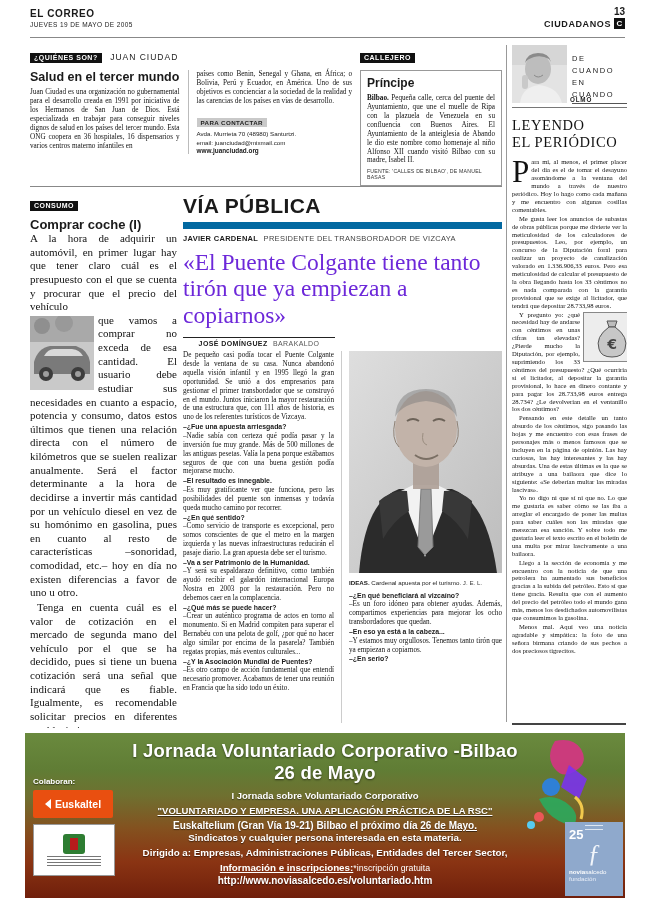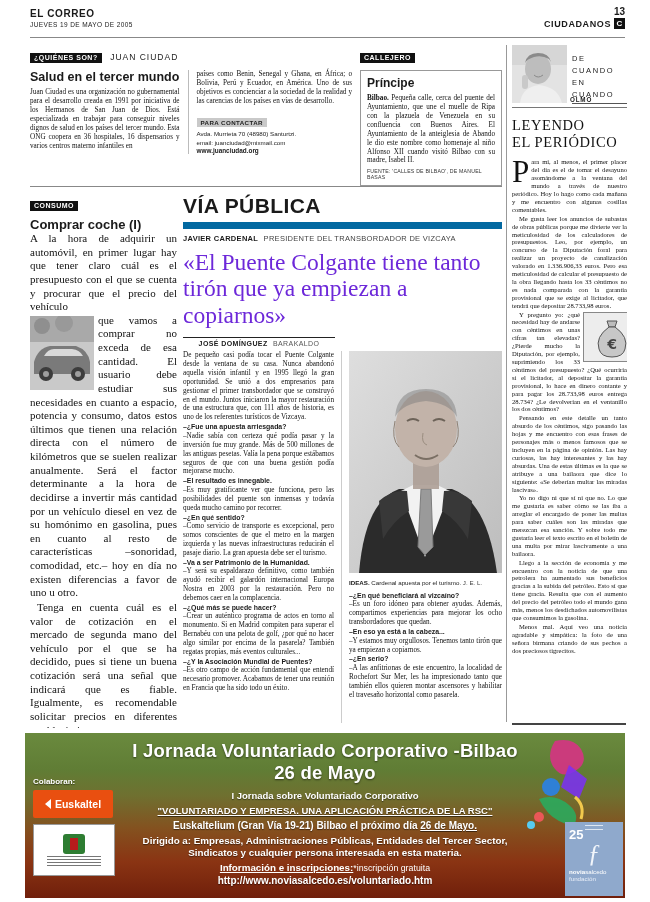--- a/index.html
+++ b/index.html
@@ -328,34 +328,33 @@
         </span>
         <div class="capt">
           <span class="clead">IDEAS.</span><span> Cardenal apuesta por el turismo.</span><span class="ccred"> J. E. L.</span>
         </div>
         <div class="qa-block">
           <p class="q" style="margin-top:0">–¿En qué beneficiará al vizcaíno?</p>
           <p class="serif a">–Es un foro idóneo para obtener ayudas. Además, compartimos experiencias para mejorar los ocho transbordadores que quedan.</p>
           <p class="q">–En eso ya está a la cabeza...</p>
           <p class="serif a">–Y estamos muy orgullosos. Tenemos tanto tirón que ya empiezan a copiarnos.</p>
           <p class="q">–¿En serio?</p>
-          <p class="serif a">–A las anfitrionas de este encuentro, la localidad de Rochefort Sur Mer, les ha impresionado tanto que también ellos quieren montar ascensores y habilitar el travesaño horizontal como pasarela.</p>
         </div>
       </div>
     </div>
   </div>
 
   <div class="ad">
     <div class="ad-inner">
       <div class="ad-headline">I Jornada Voluntariado Corporativo -Bilbao 26 de Mayo</div>
       <div class="ad-l ad-l1">I Jornada sobre Voluntariado Corporativo</div>
       <div class="ad-l ad-l2">"VOLUNTARIADO Y EMPRESA. UNA APLICACIÓN PRÁCTICA DE LA RSC"</div>
       <div class="ad-l ad-l3"><span>Euskaltelium (Gran Vía 19-21)  Bilbao el próximo día </span><span class="u">26 de Mayo.</span></div>
+      <div class="ad-l ad-l5">Sindicatos y cualquier persona interesada en esta materia.</div>
       <div class="ad-l ad-l4">Dirigido a: Empresas, Administraciones Públicas, Entidades del Tercer Sector,</div>
-      <div class="ad-l ad-l5">Sindicatos y cualquier persona interesada en esta materia.</div>
       <div class="ad-l6"><span class="u">Información e inscripciones:</span><span class="note">*inscripción gratuita</span></div>
       <div class="ad-l ad-l8">http://www.noviasalcedo.es/voluntariado.htm</div>
     </div>
     <div class="ad-left">
       <div class="colab">Colaboran:</div>
       <div class="eusk">
         <span class="eusk-mark"></span>
         <span class="eusk-label">Euskaltel</span>
       </div>
       <div class="gov">

